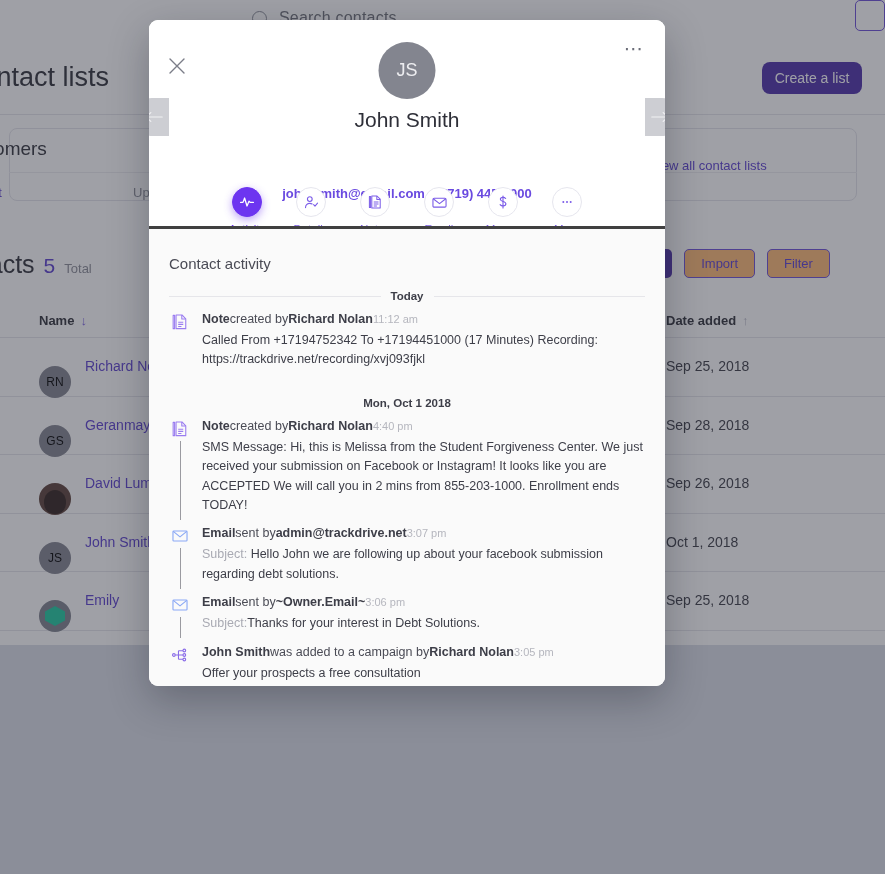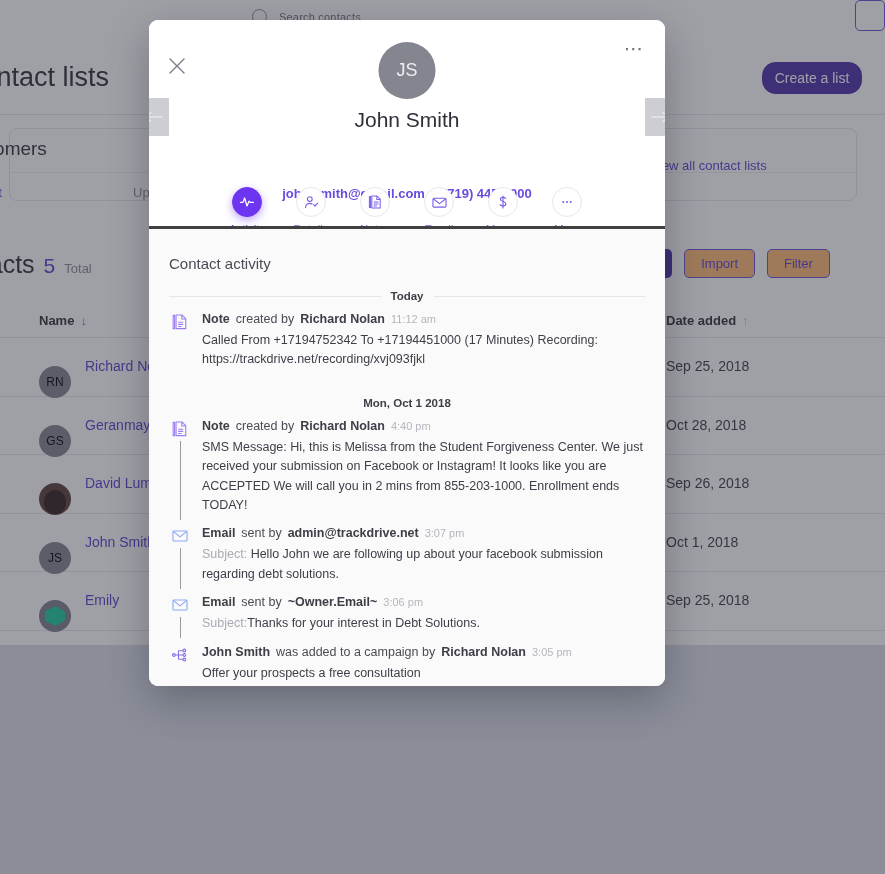--- a/index.html
+++ b/index.html
@@ -22,37 +22,37 @@
     background: #ffffff;
     display: flex; align-items: center;
   }
   .bg-search {
     display: flex; align-items: center; gap: 12px;
     position: absolute; left: 252px; top: 9px;
   }
   .bg-search .circ {
     width: 15px; height: 15px; border: 1.6px solid #8b8e99; border-radius: 50%;
   }
-  .bg-search .ph { font-size: 11px; color: #6e7079; letter-spacing: .2px; }
+  .bg-search .ph { font-size: 16px; color: #6e7079; letter-spacing: .2px; }
   .bg-topbar-btn {
     position: absolute; right: 0px; top: 0px; width: 30px; height: 31px;
     border: 1.6px solid #6c4fd8; border-radius: 5px;
   }
 
   .bg-header-row {
     position: absolute; left: 0; top: 31px; width: 885px; height: 84px;
     border-bottom: 1px solid #e6e6ea; background: #fff;
   }
   .bg-h1 {
     position: absolute; left: -38px; top: 62px;
     font-size: 27px; color: #2f3038; font-weight: 400; white-space: nowrap;
   }
   .btn-create {
     position: absolute; left: 762px; top: 62px; width: 100px; height: 32px;
-    background: #4c2fa8; border-radius: 14px; color: #fff;
+    background: #4c2fa8; border-radius: 8px; color: #fff;
     font-size: 14px; display: flex; align-items: center; justify-content: center;
     white-space: nowrap; padding: 0 8px;
   }
 
   .bg-card {
     position: absolute; left: 9px; top: 128px; width: 848px; height: 73px;
     border: 1px solid #e4e4ea; border-radius: 8px; background: #fff;
   }
   .bg-card-title {
     position: absolute; left: -45px; top: 138px; font-size: 19px; color: #31323a;
@@ -219,21 +219,21 @@
 
   .ev { position: relative; padding-left: 33px; padding-bottom: 3px; }
   .ev .ic {
     position: absolute; left: 2px; top: 1px; width: 18px; height: 18px;
   }
   .ev .rail {
     position: absolute; left: 10.5px; top: 22px; bottom: -2px; width: 1px; background: #4a4b55;
     opacity: .55;
   }
   .ev-head {
-    font-size: 12.5px; color: #3d3e48; display: flex; align-items: baseline; gap: 6px;
+    font-size: 12.5px; color: #3d3e48; display: flex; align-items: baseline; 
     flex-wrap: wrap;
   }
   .ev-head b { font-weight: bold; }
   .ev-head .mid { font-weight: 400; color: #4a4b55; }
   .ev-head .time { font-size: 11px; color: #b5b6be; }
   .ev-text {
     margin-top: 5px; font-size: 12.5px; color: #3d3e48; line-height: 1.55; max-width: 448px;
   }
   .ev-text .subj { color: #a9aab3; }
   .ev-gap { height: 20px; }
@@ -289,21 +289,21 @@
       </div>
 
       <div class="bg-row">
         <div class="bg-av">RN</div>
         <div class="bg-name">Richard Nola</div>
         <div class="bg-date">Sep 25, 2018</div>
       </div>
       <div class="bg-row">
         <div class="bg-av">GS</div>
         <div class="bg-name">Geranmayeh</div>
-        <div class="bg-date">Oct 28, 2018</div>
+        <div class="bg-date">Sep 28, 2018</div>
       </div>
       <div class="bg-row">
         <div class="bg-av photo"></div>
         <div class="bg-name">David Lumle</div>
         <div class="bg-date">Sep 26, 2018</div>
       </div>
       <div class="bg-row">
         <div class="bg-av">JS</div>
         <div class="bg-name">John Smith</div>
         <div class="bg-date">Oct 1, 2018</div>

